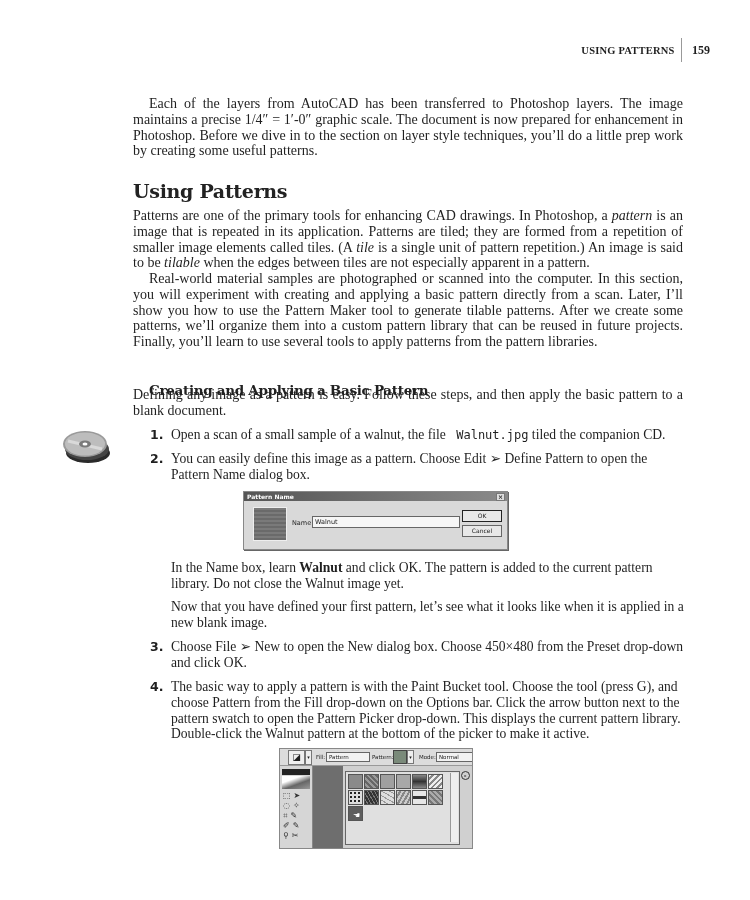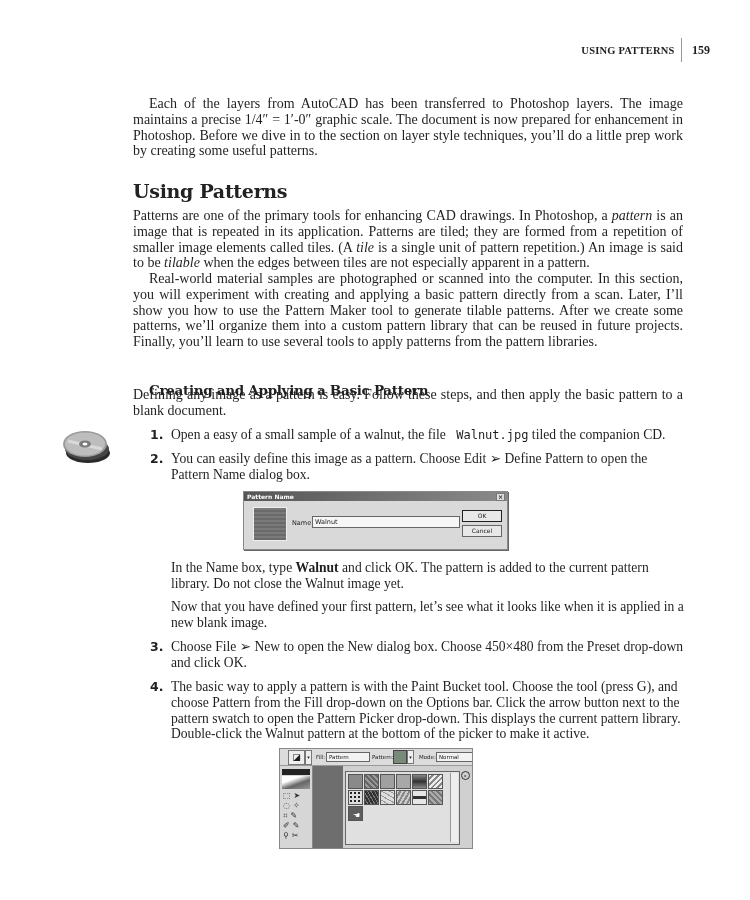--- a/index.html
+++ b/index.html
@@ -77,41 +77,41 @@
     <ellipse cx="25" cy="21" rx="22" ry="13" fill="#9a9a9a"></ellipse>
     <ellipse cx="25" cy="21" rx="20" ry="11.5" fill="#bdbdbd"></ellipse>
     <path d="M8 18 L42 26" stroke="#ececec" stroke-width="3" opacity="0.6"></path>
     <ellipse cx="25" cy="21" rx="6" ry="3.5" fill="#7a7a7a"></ellipse>
     <ellipse cx="25" cy="21" rx="2.5" ry="1.5" fill="#fff"></ellipse>
   </svg>
 </div>
 
 <div class="step" style="top:427px;">
   <span class="num">1.</span>
-  <span class="body"><span>Open a easy of a small sample of a walnut, the file </span><span class="mono">Walnut.jpg</span><span> tiled the companion CD.</span></span>
+  <span class="body"><span>Open a scan of a small sample of a walnut, the file </span><span class="mono">Walnut.jpg</span><span> tiled the companion CD.</span></span>
 </div>
 
 <div class="step" style="top:451px;">
   <span class="num">2.</span>
   <span class="body">You can easily define this image as a pattern. Choose Edit ➢ Define Pattern to open the Pattern Name dialog box.</span>
 </div>
 
 <div class="dlg">
   <div class="dlg-title">
     <span>Pattern Name</span>
     <span class="dlg-close">×</span>
   </div>
   <div class="dlg-swatch"></div>
   <span class="dlg-label">Name:</span>
   <div class="dlg-input">Walnut</div>
   <div class="dlg-btn" style="top:18px;border:1.5px solid #222;">OK</div>
   <div class="dlg-btn" style="top:33px;">Cancel</div>
 </div>
 
-<p class="para2" style="top:560px;margin:0;"><span>In the Name box, type </span><b>Walnut</b><span> and click OK. The pattern is added to the current pattern library. Do not close the Walnut image yet.</span></p>
+<p class="para2" style="top:560px;margin:0;"><span>In the Name box, learn </span><b>Walnut</b><span> and click OK. The pattern is added to the current pattern library. Do not close the Walnut image yet.</span></p>
 <p class="para2" style="top:599px;margin:0;">Now that you have defined your first pattern, let’s see what it looks like when it is applied in a new blank image.</p>
 
 <div class="step" style="top:639px;">
   <span class="num">3.</span>
   <span class="body">Choose File ➢ New to open the New dialog box. Choose 450×480 from the Preset drop-down and click OK.</span>
 </div>
 
 <div class="step" style="top:679px;">
   <span class="num">4.</span>
   <span class="body">The basic way to apply a pattern is with the Paint Bucket tool. Choose the tool (press G), and choose Pattern from the Fill drop-down on the Options bar. Click the arrow button next to the pattern swatch to open the Pattern Picker drop-down. This displays the current pattern library. Double-click the Walnut pattern at the bottom of the picker to make it active.</span>

